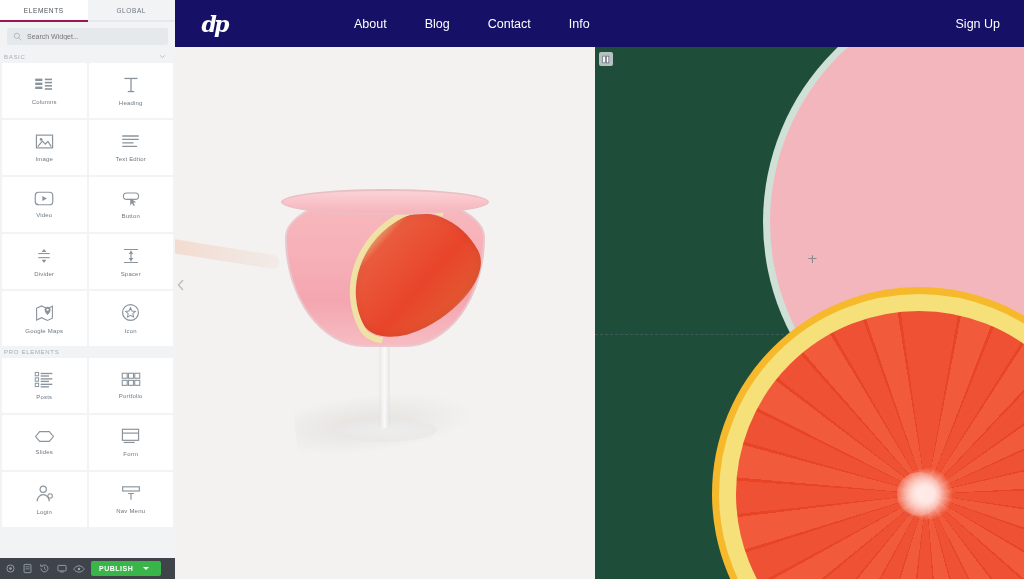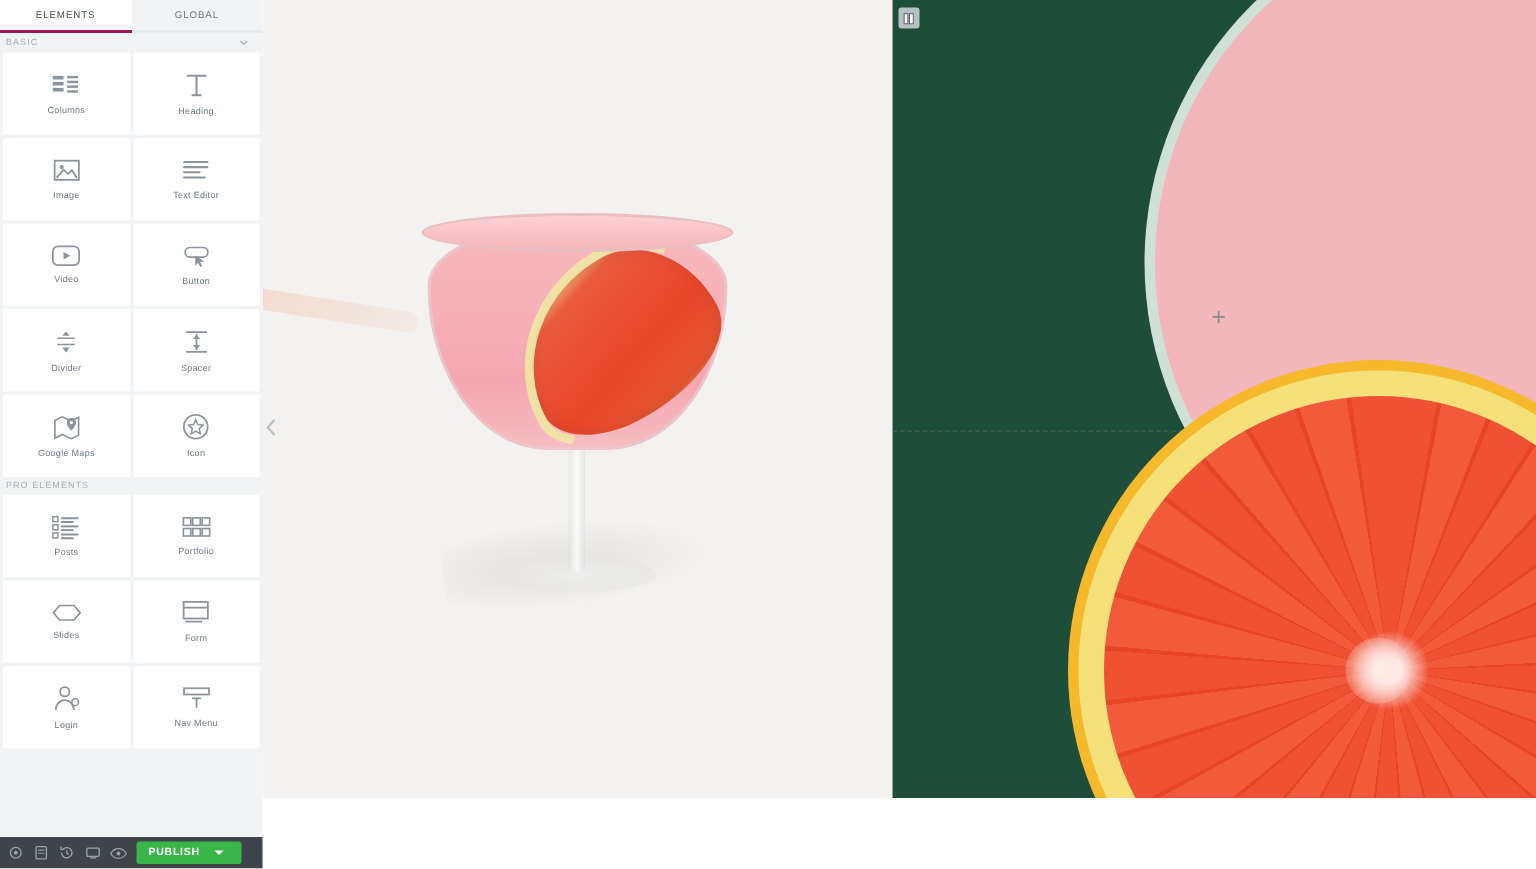--- a/index.html
+++ b/index.html
@@ -228,20 +228,29 @@
 <div id="app">
 
   <div id="panel">
 
 
     <div class="tabs">
       <div class="tab active">ELEMENTS</div>
       <div class="tab inactive">GLOBAL</div>
     </div>
 
+    <div class="search-wrap">
+      <div class="search-box">
+        <svg width="9" height="9" viewBox="0 0 16 16">
+          <circle cx="6.8" cy="6.8" r="4.6" fill="none" stroke="#a4afb7" stroke-width="1.4"></circle>
+          <line x1="10.3" y1="10.3" x2="14.3" y2="14.3" stroke="#a4afb7" stroke-width="1.4" stroke-linecap="round"></line>
+        </svg>
+        <input type="text" placeholder="Search Widget..." style="">
+      </div>
+    </div>
 
     <div class="widget-scroll">
 
       <div class="sec-head">
         <span>BASIC</span>
         <svg class="chev" viewBox="0 0 12 12">
           <polyline points="2,4 6,8 10,4" fill="none" stroke="#a4afb7" stroke-width="1.3"></polyline>
         </svg>
       </div>
       <div class="wgrid">
@@ -469,20 +478,30 @@
   </div>
 
   <div class="collapse-arrow">
     <svg width="8" height="12" viewBox="0 0 8 12">
       <polyline points="6,1 1.5,6 6,11" fill="none" stroke="#b9bec3" stroke-width="1.4"></polyline>
     </svg>
   </div>
 
   <div id="canvas">
 
+    <div class="site-nav">
+      <div class="logo">dp</div>
+      <nav class="nav-links">
+        <a>About</a>
+        <a>Blog</a>
+        <a>Contact</a>
+        <a>Info</a>
+      </nav>
+      <div class="signup">Sign Up</div>
+    </div>
 
     <div class="sections">
 
       <div class="sec-cocktail">
         <div class="shadow1"></div>
         <div class="coupe">
           <div class="shadow2"></div>
           <div class="foot"></div>
           <div class="stem"></div>
           <div class="bowl">

